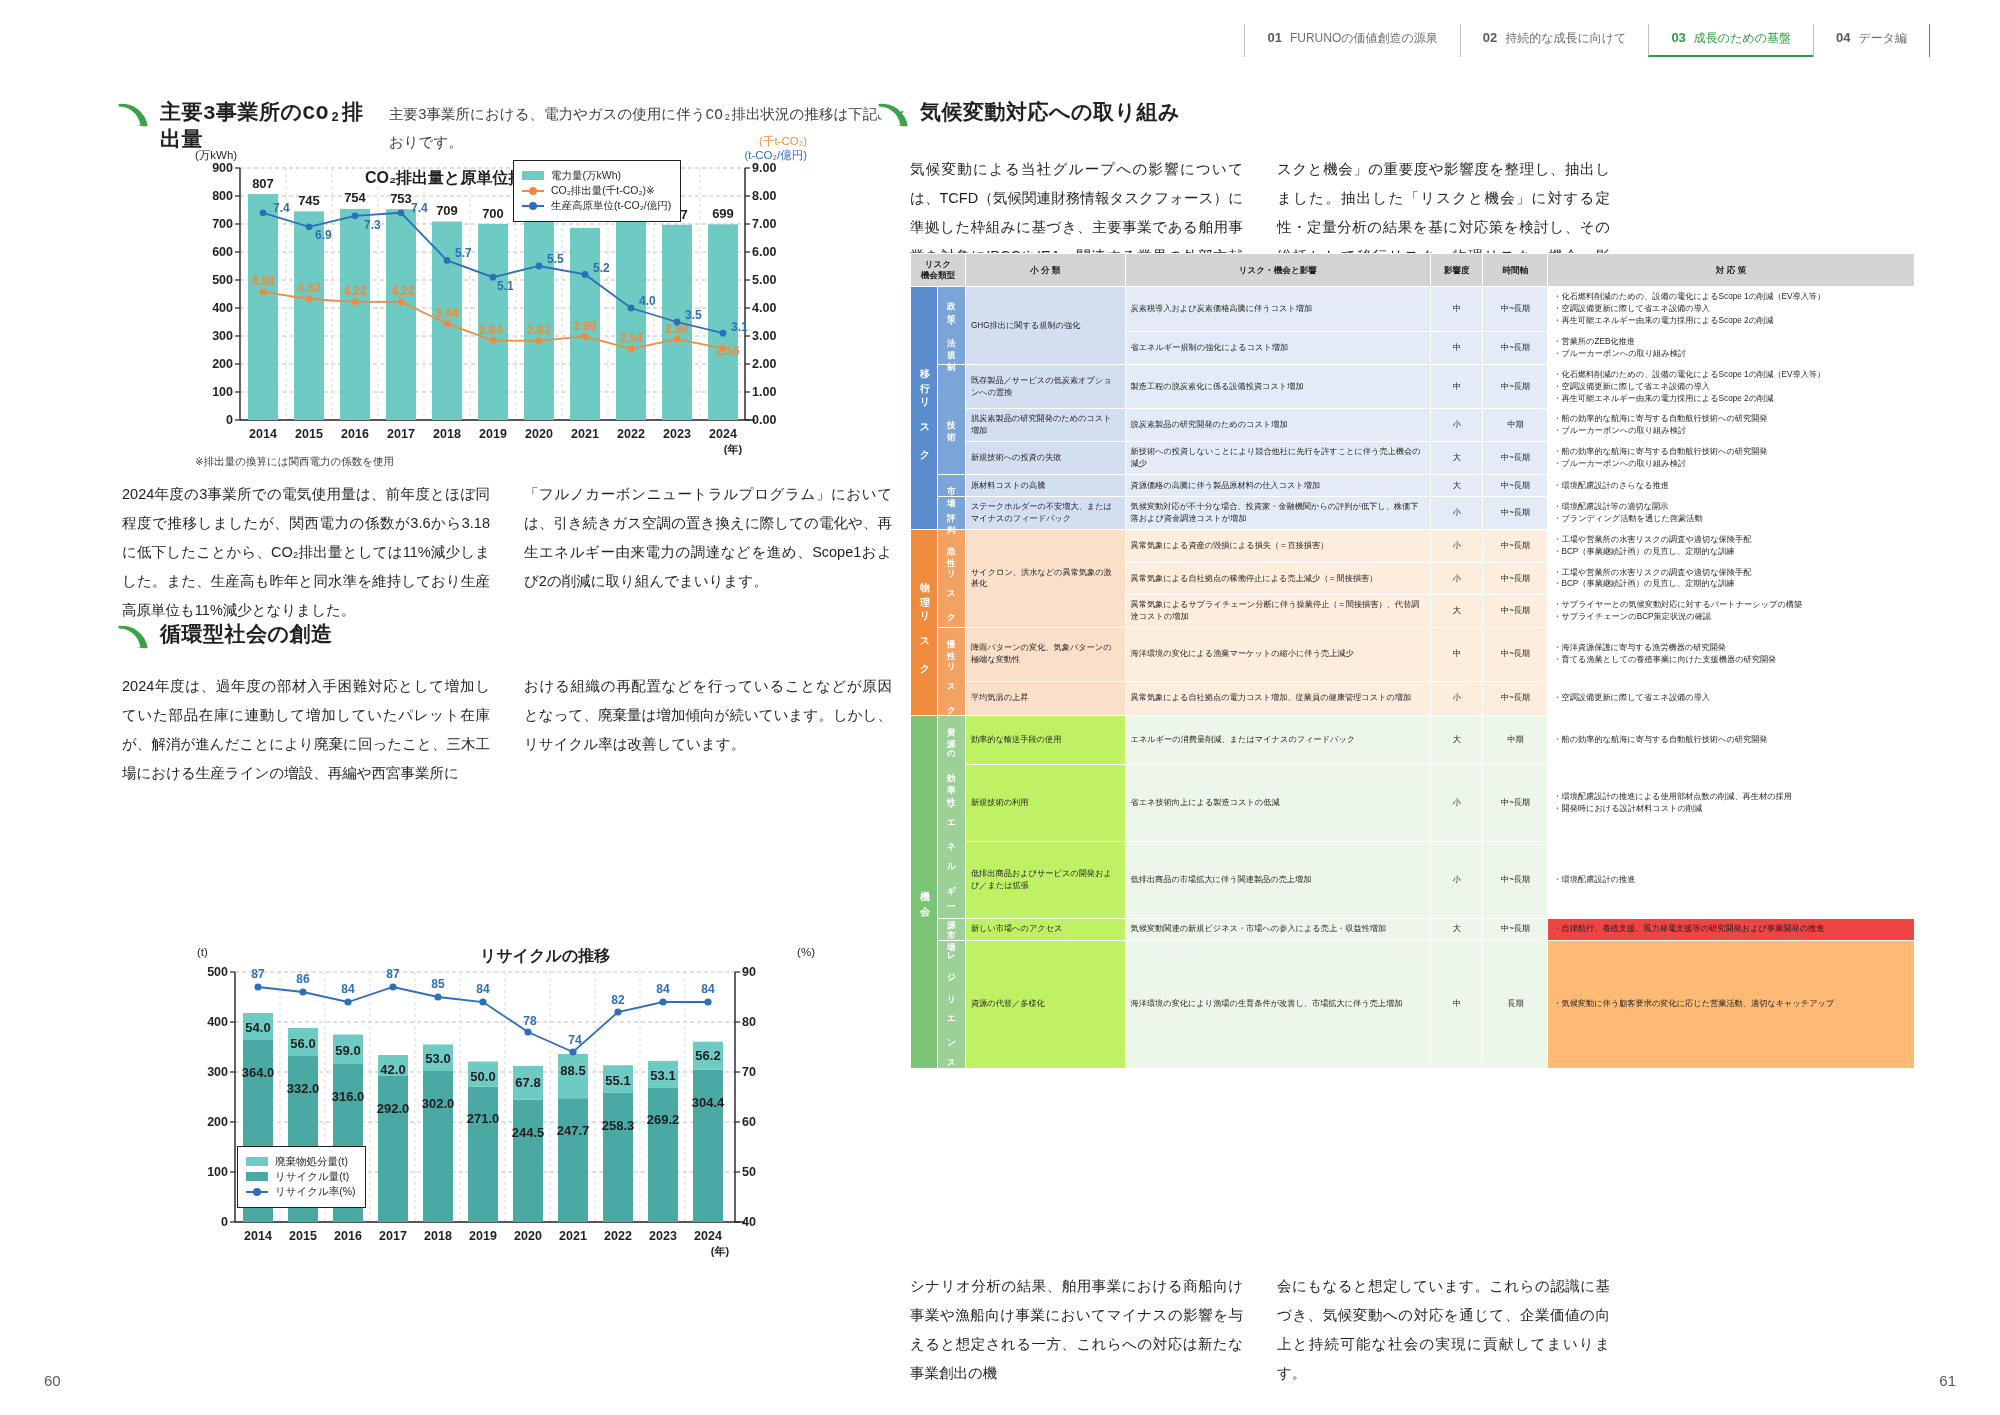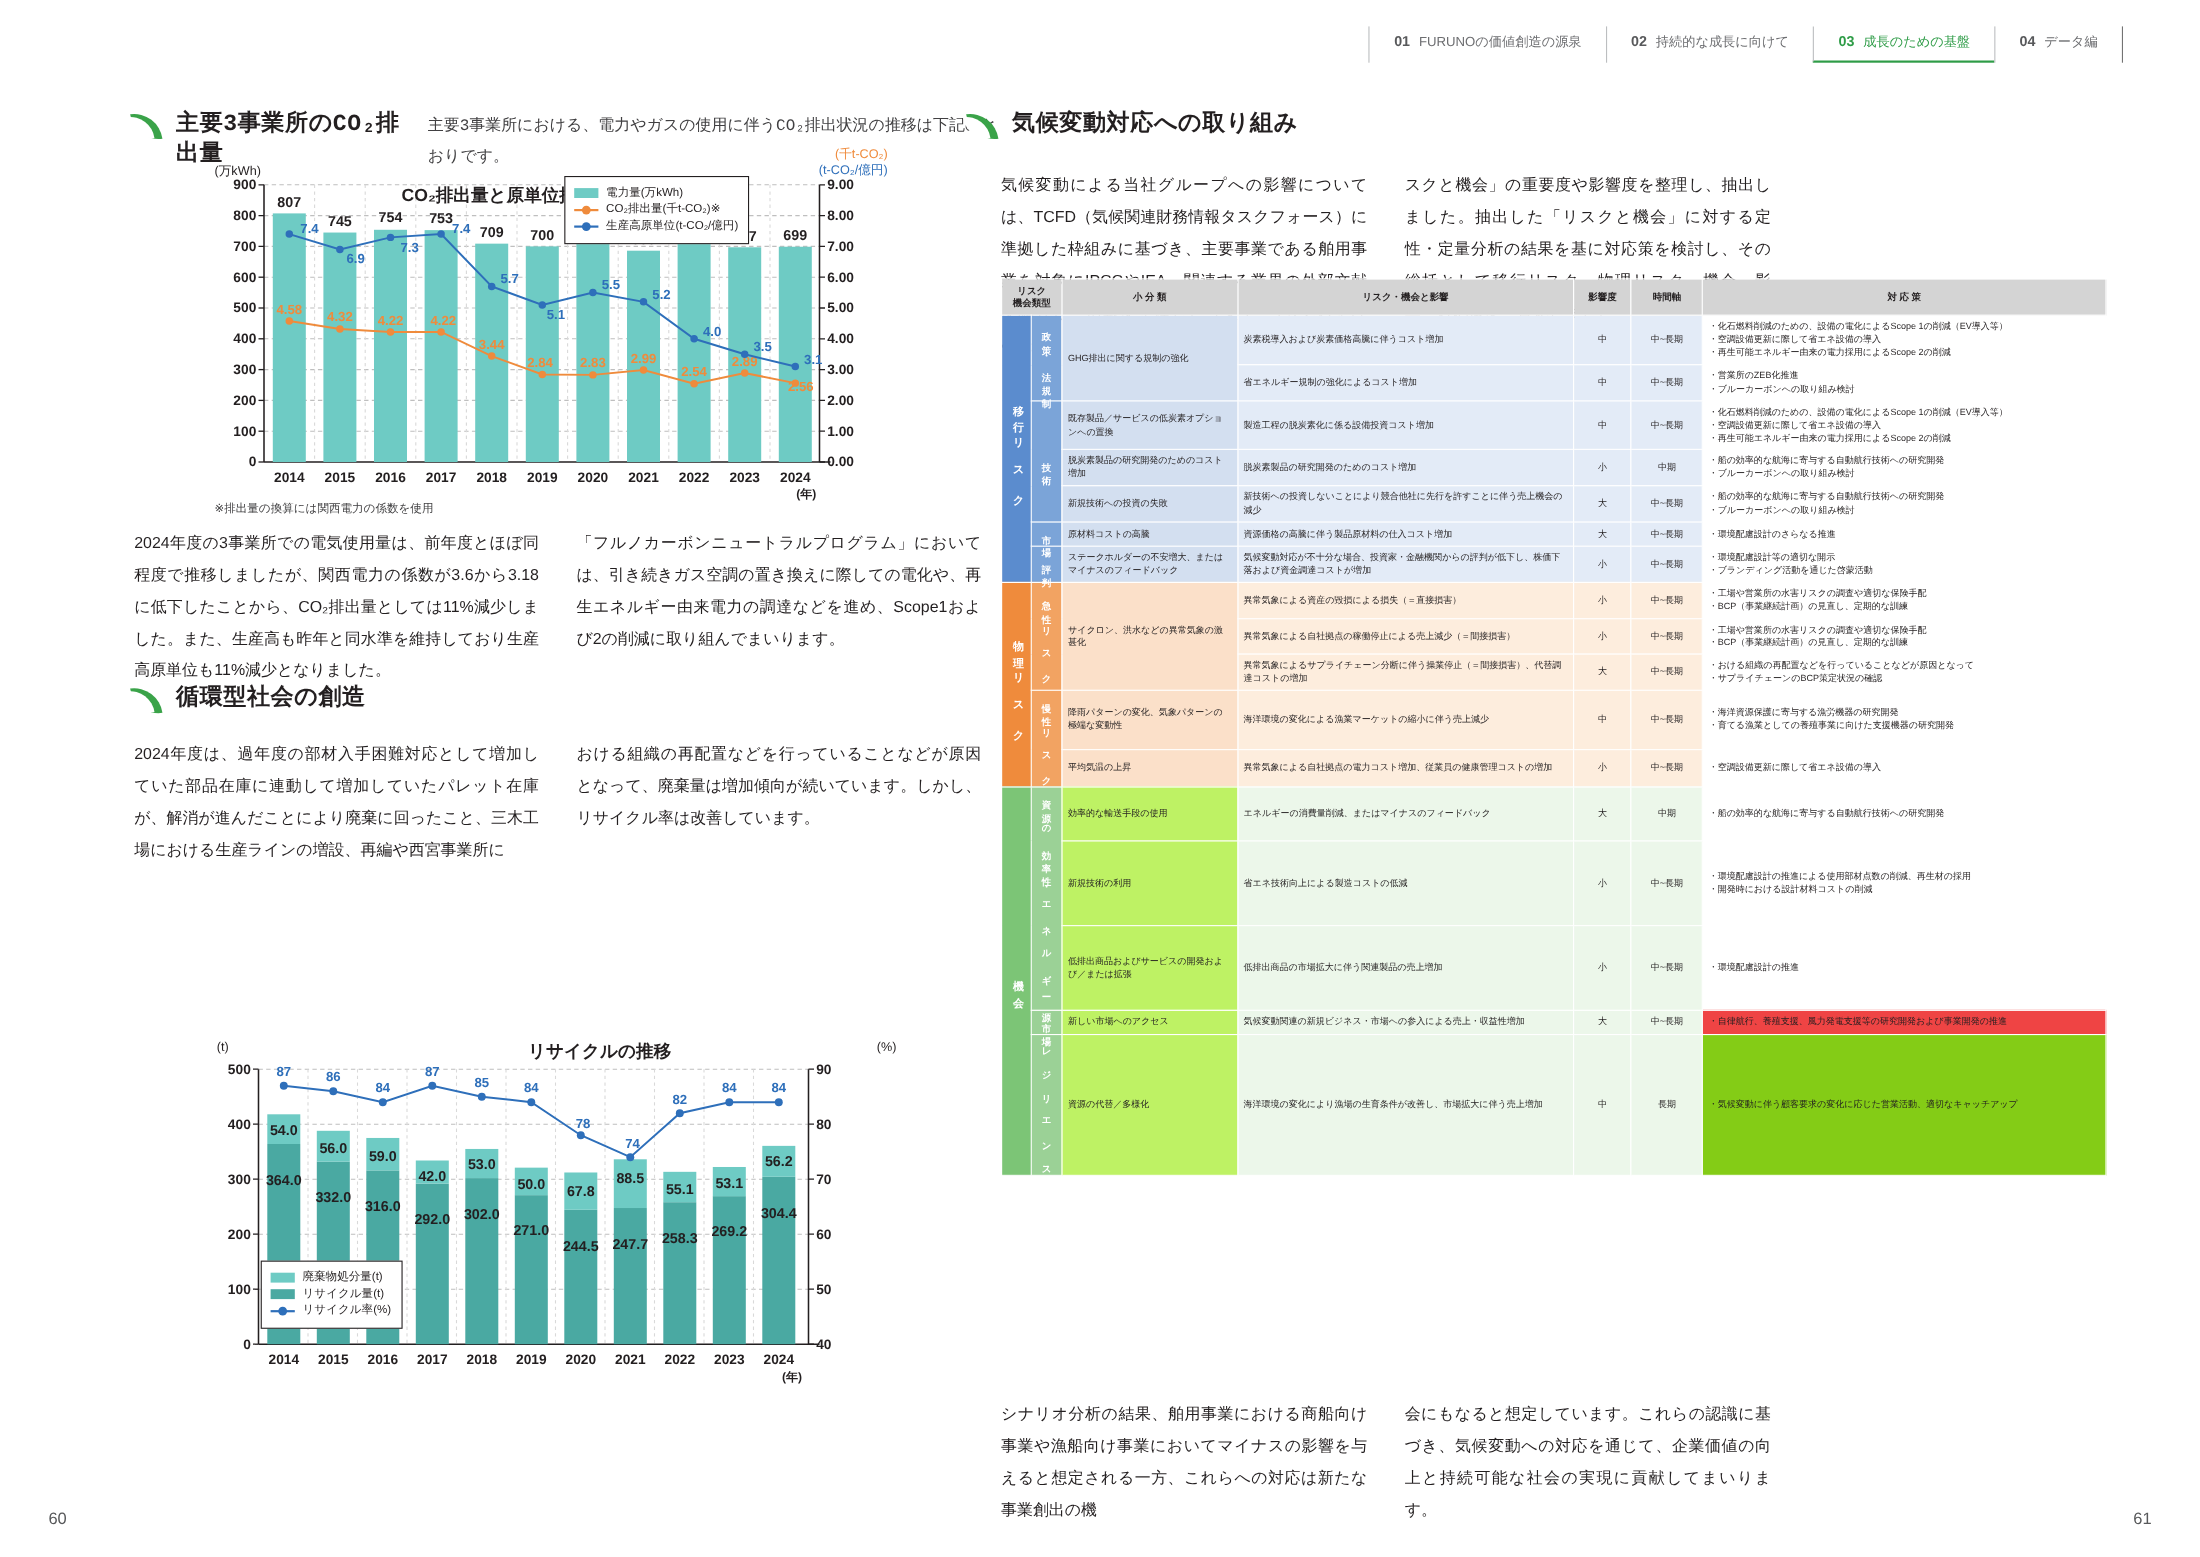--- a/index.html
+++ b/index.html
@@ -689,21 +689,21 @@
               <td style="background: rgb(255, 255, 255);">
                 <div>・工場や営業所の水害リスクの調査や適切な保険手配</div>
                 <div>・BCP（事業継続計画）の見直し、定期的な訓練</div>
               </td>
             </tr>
             <tr>
               <td class="ph-cell2">異常気象によるサプライチェーン分断に伴う操業停止（＝間接損害）、代替調達コストの増加</td>
               <td class="ph-cell2 c-center">大</td>
               <td class="ph-cell2 c-center">中~長期</td>
               <td style="background: rgb(255, 255, 255);">
-                <div>・おける組織の再配置などを行っていることなどが原因となって</div>
+                <div>・サプライヤーとの気候変動対応に対するパートナーシップの構築</div>
                 <div>・サプライチェーンのBCP策定状況の確認</div>
               </td>
             </tr>
             <tr>
               <td class="vsub ph-sub" rowspan="2">慢 性 リ ス ク</td>
               <td class="ph-cell" rowspan="1">降雨パターンの変化、気象パターンの極端な変動性</td>
               <td class="ph-cell2">海洋環境の変化による漁業マーケットの縮小に伴う売上減少</td>
               <td class="ph-cell2 c-center">中</td>
               <td class="ph-cell2 c-center">中~長期</td>
               <td style="background: rgb(255, 255, 255);">
@@ -759,21 +759,21 @@
               <td style="background: #ef4444;">
                 <div>・自律航行、養殖支援、風力発電支援等の研究開発および事業開発の推進</div>
               </td>
             </tr>
             <tr>
               <td class="vsub op-sub" rowspan="1">レ ジ リ エ ン ス</td>
               <td class="op-cell" rowspan="1">資源の代替／多様化</td>
               <td class="op-cell2">海洋環境の変化により漁場の生育条件が改善し、市場拡大に伴う売上増加</td>
               <td class="op-cell2 c-center">中</td>
               <td class="op-cell2 c-center">長期</td>
-              <td style="background: #84cc16;">
+              <td style="background: #fdba74;">
                 <div>・気候変動に伴う顧客要求の変化に応じた営業活動、適切なキャッチアップ</div>
               </td>
             </tr>
           </tbody>
       </table>
     </div>
 
     <div class="body-cols" style="position:absolute; left:-90px; top:1272px; width:700px;">
       <p style="width:50%;">シナリオ分析の結果、舶用事業における商船向け事業や漁船向け事業においてマイナスの影響を与えると想定される一方、これらへの対応は新たな事業創出の機</p>
       <p style="width:50%;">会にもなると想定しています。これらの認識に基づき、気候変動への対応を通じて、企業価値の向上と持続可能な社会の実現に貢献してまいります。</p>

